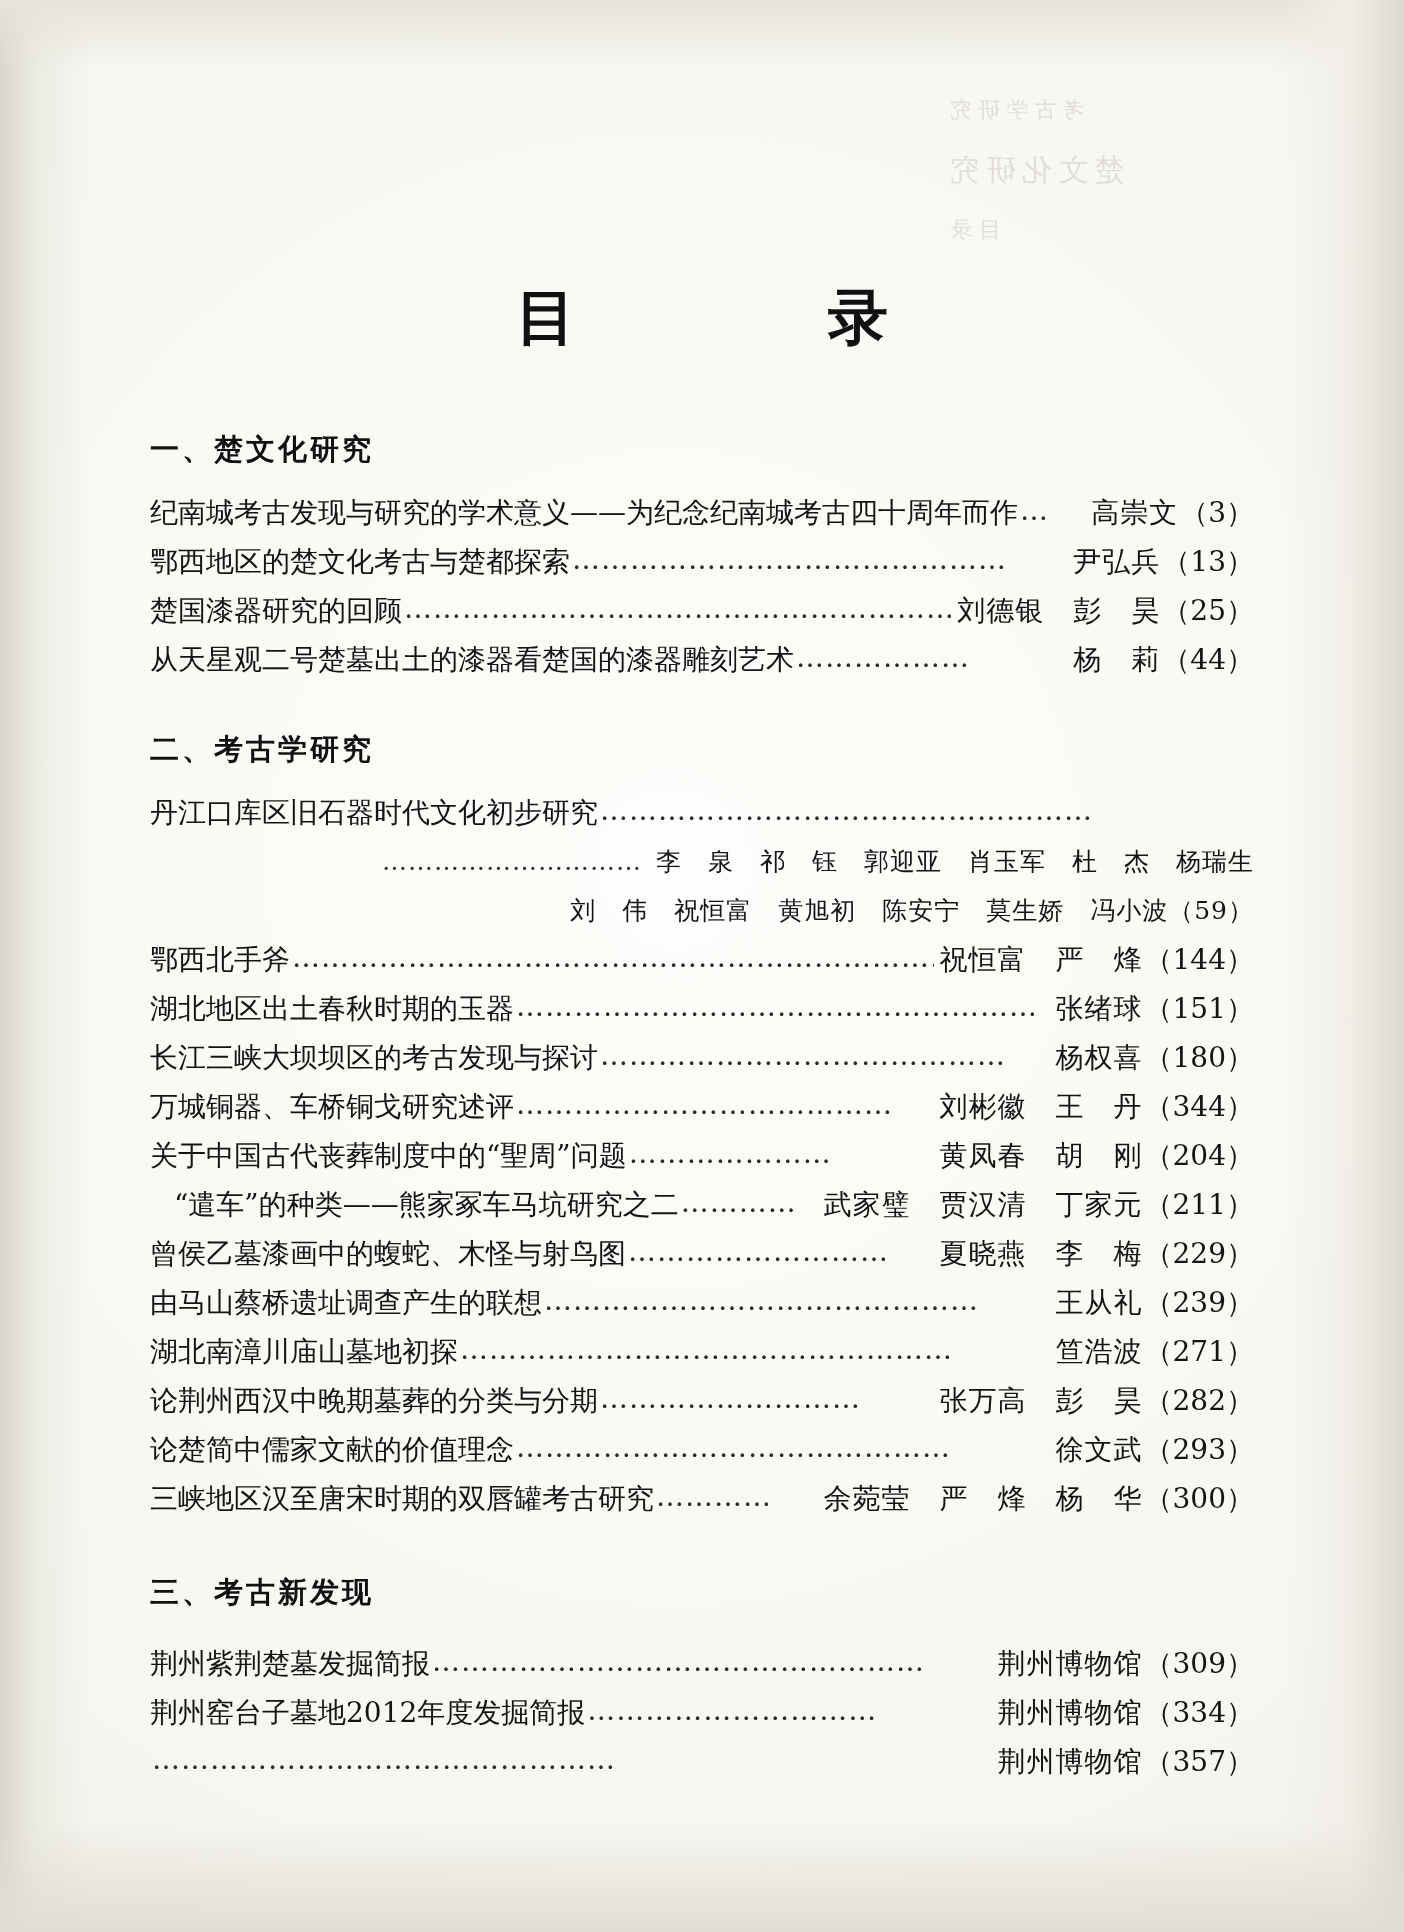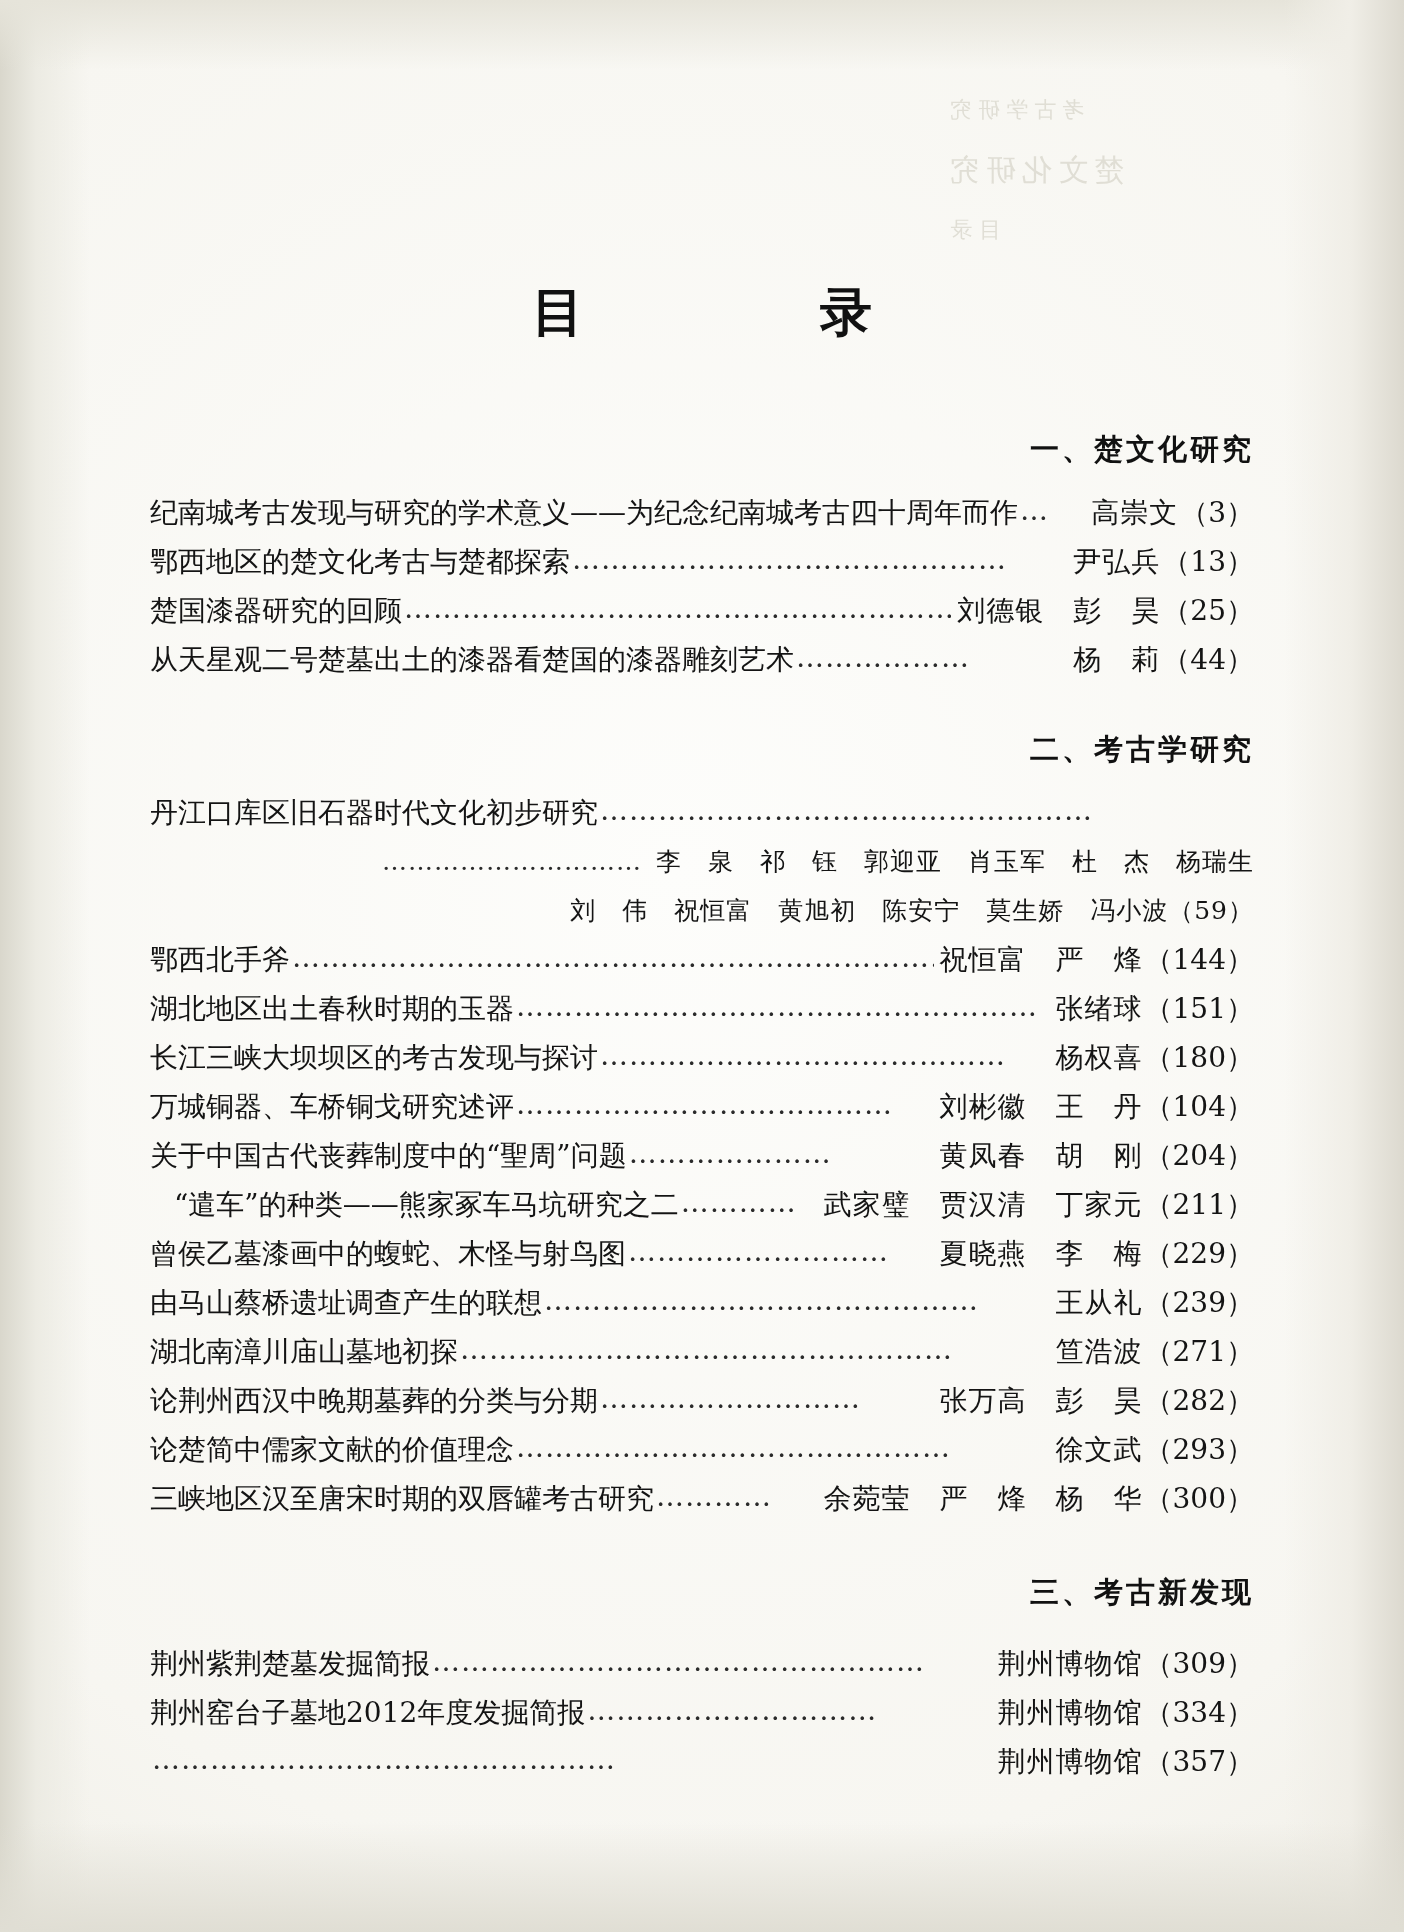--- a/index.html
+++ b/index.html
@@ -67,35 +67,35 @@
     left: 0; top: 0; right: 0; bottom: 0;
     color: #1b1b1b;
   }
   .doc-title {
     position: absolute;
     left: 0; right: 0;
     top: 278px;
     text-align: center;
     font-family: "DejaVu Serif", "Liberation Serif", serif;
     font-weight: bold;
-    font-size: 52px;
+    font-size: 60px;
     letter-spacing: 44px;
     text-indent: 44px;
     color: #111;
   }
 
   .toc {
     position: absolute;
     left: 150px;
     right: 150px;
     top: 430px;
   }
 
   .section-heading {
-    text-align: right;
+    text-align: left;
     font-family: "DejaVu Serif", "Liberation Serif", serif;
     font-weight: bold;
     font-size: 29px;
     letter-spacing: 3px;
     color: #111;
     margin: 32px 0 18px 0;
   }
   .section-heading.first { margin-top: 0; }
   .section-heading.s2 { margin-top: 46px; }
   .section-heading.s3 { margin-top: 50px; margin-bottom: 26px; }
@@ -241,21 +241,21 @@
       <span class="title">长江三峡大坝坝区的考古发现与探讨</span>
       <span class="leader">……………………………………</span>
       <span class="authors">杨权喜</span>
       <span class="page-no">（180）</span>
     </div>
 
     <div class="entry">
       <span class="title">万城铜器、车桥铜戈研究述评</span>
       <span class="leader">…………………………………</span>
       <span class="authors">刘彬徽　王　丹</span>
-      <span class="page-no">（104）</span>
+      <span class="page-no">（344）</span>
     </div>
 
     <div class="entry">
       <span class="title">关于中国古代丧葬制度中的“聖周”问题</span>
       <span class="leader">…………………</span>
       <span class="authors">黄凤春　胡　刚</span>
       <span class="page-no">（204）</span>
     </div>
 
     <div class="entry indent-title">

